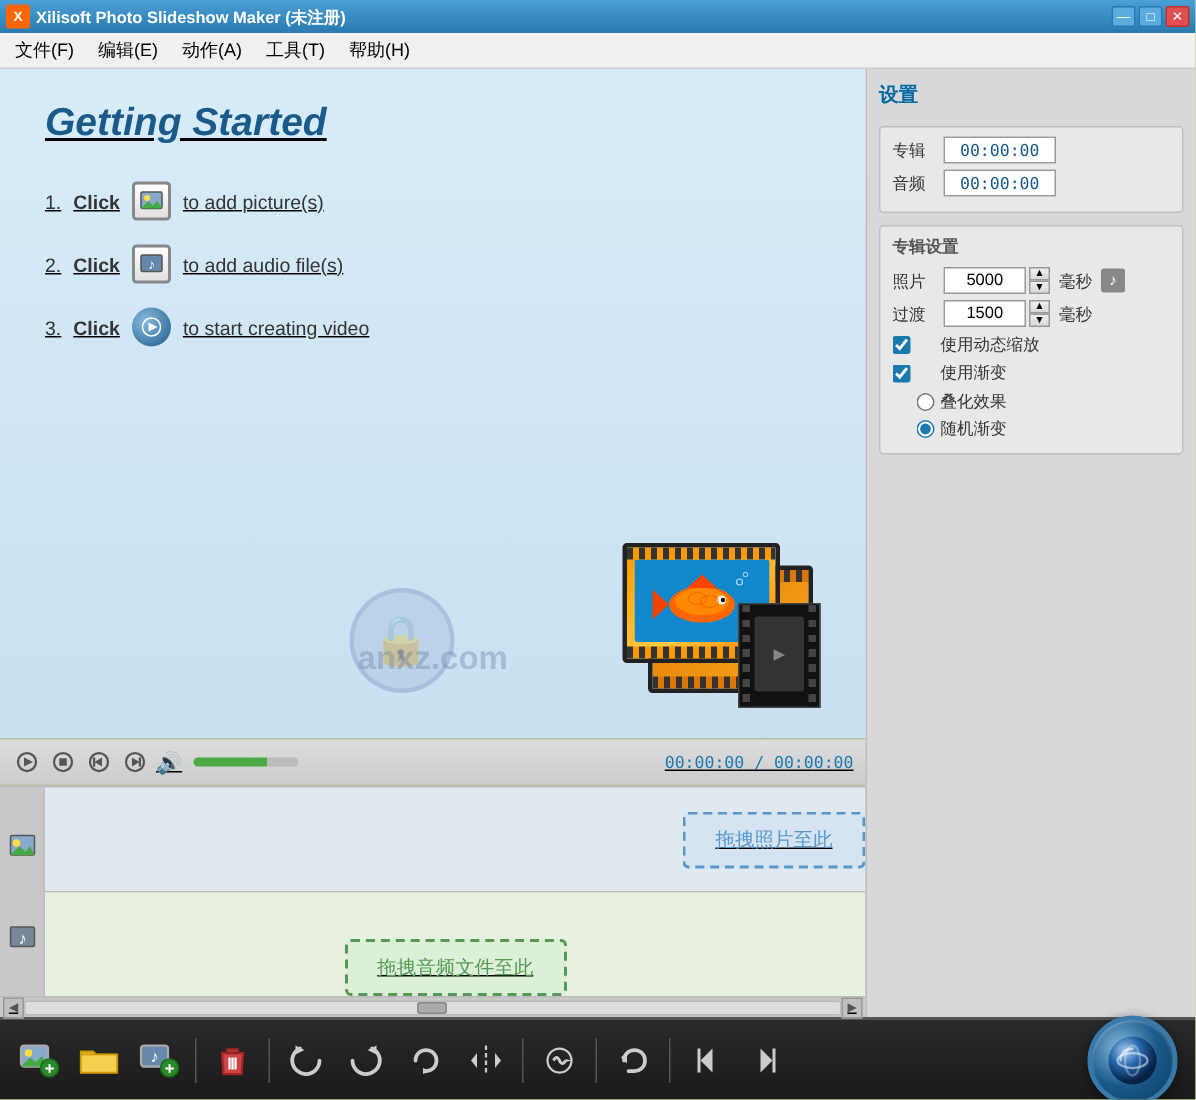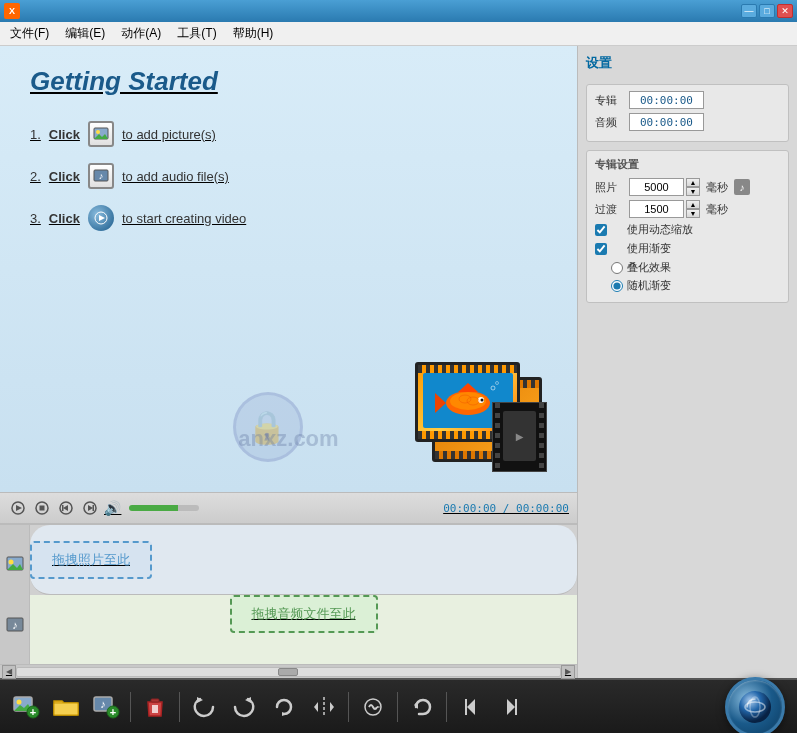--- a/index.html
+++ b/index.html
@@ -251,28 +251,27 @@
     .timeline-tracks {
       flex: 1;
       display: flex;
       flex-direction: column;
     }
     .photo-track {
       flex: 1;
       border-bottom: 1px solid #bbb;
       display: flex;
       align-items: center;
-      justify-content: flex-start;
+      justify-content: flex-end;
       background: #e0e8f0;
-      border-radius: 20px;
     }
     .audio-track {
       flex: 1;
       display: flex;
-      align-items: flex-start;
+      align-items: flex-end;
       justify-content: center;
       background: #e8f0e0;
     }
     .drop-zone {
       border: 2px dashed #5599cc;
       padding: 8px 20px;
       color: #5599cc;
       font-size: 13px;
       border-radius: 4px;
       background: rgba(200,220,240,0.4);
@@ -520,20 +519,21 @@
       color: white;
       font-size: 24px;
     }
   </style>
 </head>
 <body>
 
 <div class="title-bar">
   <div class="title-bar-left">
     <div class="title-icon">X</div>
+    <span>Xilisoft Photo Slideshow Maker (未注册)</span>
   </div>
   <div class="title-bar-controls">
     <div class="title-btn">—</div>
     <div class="title-btn">□</div>
     <div class="title-btn close-btn">✕</div>
   </div>
 </div>
 
 <div class="menu-bar">
   <div class="menu-item">文件(F)</div>

